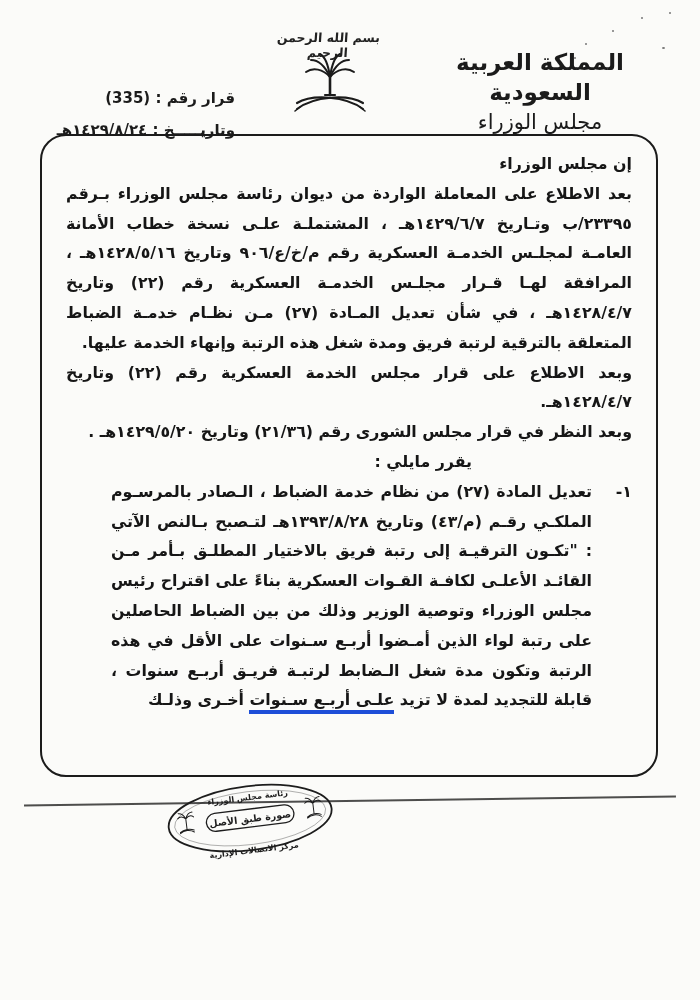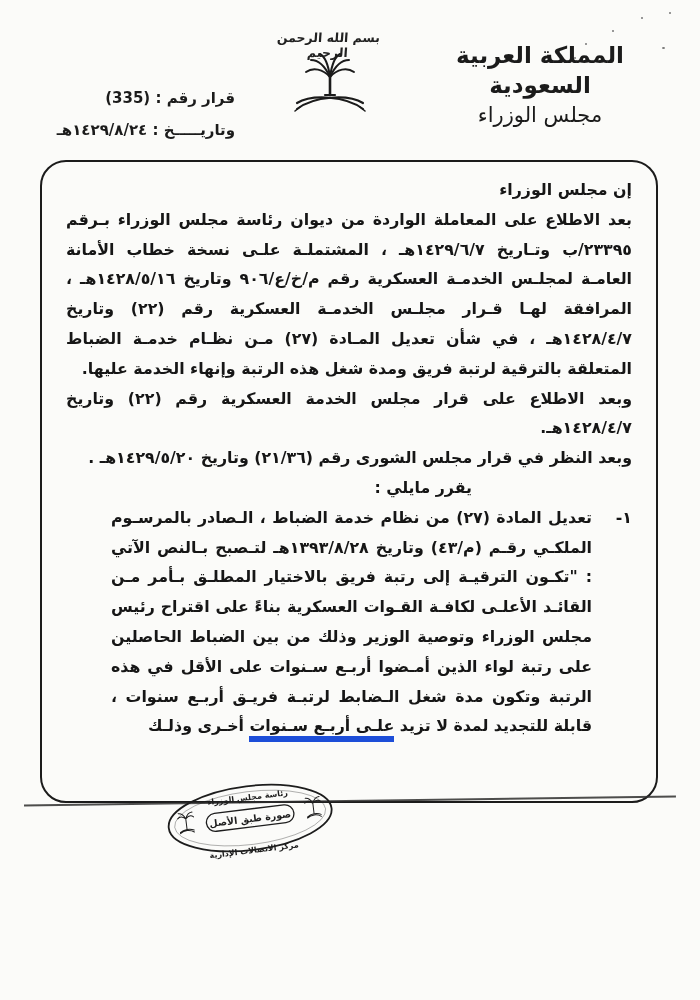--- a/index.html
+++ b/index.html
@@ -9,43 +9,43 @@
     font-family:"DejaVu Sans", sans-serif;
   }
   .abs{position:absolute;}
   
   .basmala{
     left:268px;top:30px;width:120px;text-align:center;
     font-size:12.5px;font-weight:bold;direction:rtl;color:#222;
     transform:skewX(-4deg);
   }
   .emblem{left:292px;top:50px;}
-  .hdr-right{right:30px;top:40px;width:260px;text-align:center;direction:rtl;}
+  .hdr-right{right:30px;top:47px;width:260px;text-align:center;direction:rtl;}
   .hdr-kingdom{font-size:23px;font-weight:bold;line-height:30px;letter-spacing:.5px;}
   .hdr-council{font-size:21px;font-weight:normal;line-height:31px;}
   .hdr-secretariat{font-size:15px;font-weight:bold;line-height:26px;letter-spacing:1px;}
   .hdr-left{left:50px;top:82px;width:185px;direction:rtl;text-align:right;
     font-size:15px;font-weight:bold;line-height:32px;white-space:nowrap;}
   
   .frame{
-    left:40px;top:160px;width:618px;height:643px;
+    left:40px;top:134px;width:618px;height:643px;
     border:2px solid #1b1b1b;border-radius:26px;
     padding:13px 24px 0 24px;box-sizing:border-box;
     direction:rtl;
   }
   .frame p, .frame div{
     margin:0;font-size:15.8px;font-weight:bold;line-height:29.8px;
     text-align:justify;color:#161616;
   }
   .opening{text-align:right !important;}
   .decides{text-align:right;padding-left:0;padding-right:160px;}
   .item{display:flex;direction:rtl;}
   .item-number{width:40px;flex:none;text-align:right;}
   .item-text{flex:1;padding-left:45px;}
-  .uline{border-bottom:6px solid #1d4ed8;padding-bottom:1px;}
+  .uline{border-bottom:4px solid #1d4ed8;padding-bottom:1px;}
   
   .scan-line{left:24px;top:800px;width:652px;height:2px;background:#2e2e2e;
     transform:rotate(-0.8deg);opacity:.85;}
   .stamp{left:163px;top:781px;width:176px;height:88px;transform:rotate(-7deg);}
   .speck{width:2px;height:2px;background:#777;border-radius:50%;}
 </style>
 </head>
 <body>
 
 <div class="abs basmala">بسم الله الرحمن الرحيم</div>

